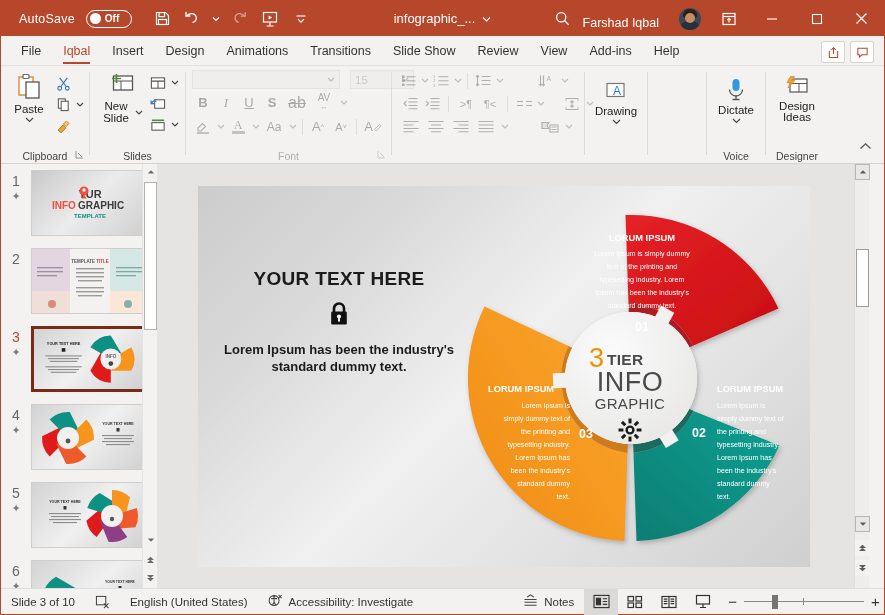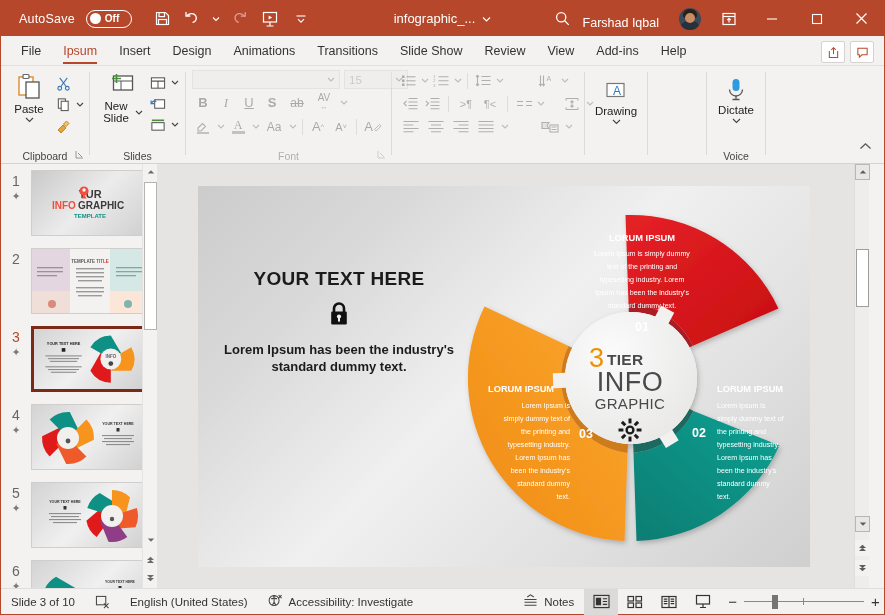--- a/index.html
+++ b/index.html
@@ -101,21 +101,21 @@
   .dis { opacity:.38; }
 
   
   .fontbox {
     width:148px; height:19px; border:1px solid #cfcdcb; background:#eceae8;
     display:flex; align-items:center; justify-content:flex-end; padding-right:4px;
   }
   .sizebox {
     width:64px; height:19px; border:1px solid #cfcdcb; background:#eceae8;
     display:flex; align-items:center; justify-content:space-between; padding:0 4px;
-    font-size:11.5px; color:#8a8a8a; margin-left:4px;
+    font-size:11.5px; color:#8a8a8a; margin-left:10px;
   }
 
   
   .body-area { position:absolute; left:0; top:163px; width:883px; height:425px; background:#f3f2f1; }
 
   
   .thumbpane {
     position:absolute; left:0; top:0; width:156px; height:425px; background:#f3f2f1;
     overflow:hidden;
   }
@@ -284,21 +284,21 @@
       <div class="winbtn close">
         <svg width="13" height="13" viewBox="0 0 13 13">
             <path d="M1.5 1.5l10 10M11.5 1.5l-10 10" stroke="#fff" stroke-width="1.2"></path>
           </svg>
       </div>
     </div>
   </div>
 
   <div class="tabbar">
     <div class="tab">File</div>
-    <div class="tab active">Ipsum</div>
+    <div class="tab active">Iqbal</div>
     <div class="tab">Insert</div>
     <div class="tab">Design</div>
     <div class="tab">Animations</div>
     <div class="tab">Transitions</div>
     <div class="tab">Slide Show</div>
     <div class="tab">Review</div>
     <div class="tab">View</div>
     <div class="tab">Add-ins</div>
     <div class="tab">Help</div>
     <div class="tabbar-right">
@@ -463,21 +463,21 @@
           <div class="smallbtn">
               <i style="font-family:'Liberation Serif',serif">I</i>
             </div>
           <div class="smallbtn">
               <span style="text-decoration:underline">U</span>
             </div>
           <div class="smallbtn">
               <b>S</b>
             </div>
           <div class="smallbtn" style="width:26px">
-              <span style="text-decoration:line-through;font-size:12px">ab</span>
+              <span style="text-decoration:line-through;font-size:16px">ab</span>
             </div>
           <div class="smallbtn" style="width:26px">
             <span style="font-size:10px;line-height:8px;text-align:center">
               <span>AV</span><br>
               <span style="font-size:7px">↔</span>
             </span>
           </div>
           <div class="smallbtn" style="width:11px">
             <svg width="8" height="6" viewBox="0 0 8 6">
                 <path d="M1 1l3 3 3-3" stroke="#666" stroke-width="1.1" fill="none"></path>
@@ -729,20 +729,35 @@
               </svg>
           </span>
         </div>
       </div>
       <div class="grp-label">
         <span>Voice</span>
       </div>
     </div>
     <div class="grp-sep"></div>
 
+    <div class="grp" style="width:62px">
+      <div class="grp-body" style="justify-content:center;padding-top:7px">
+        <div class="bigbtn">
+          <svg width="30" height="25" viewBox="0 0 30 25" fill="none">
+            <rect x="8" y="4" width="17" height="13" stroke="#555" stroke-width="1.2" fill="#fff"></rect>
+            <path d="M8 8.5h17M17 8.5v8.5" stroke="#555" stroke-width="1"></path>
+            <path d="M8.5 1.5l-3.5 6h3.5l-2.5 5.5 7-7.5H9.5l3-4z" fill="#f2a13c" stroke="#dd8c22" stroke-width=".8"></path>
+          </svg>
+          <span class="lbl" style="line-height:11px">Design Ideas</span>
+        </div>
+      </div>
+      <div class="grp-label">
+        <span>Designer</span>
+      </div>
+    </div>
 
     <div style="margin-left:auto;display:flex;align-items:flex-end;padding:0 8px 6px 0">
       <div class="smallbtn">
         <svg width="13" height="9" viewBox="0 0 13 9">
             <path d="M1.5 6.5L6.5 1.8l5 4.7" stroke="#555" stroke-width="1.3" fill="none"></path>
           </svg>
       </div>
     </div>
   </div>
 

